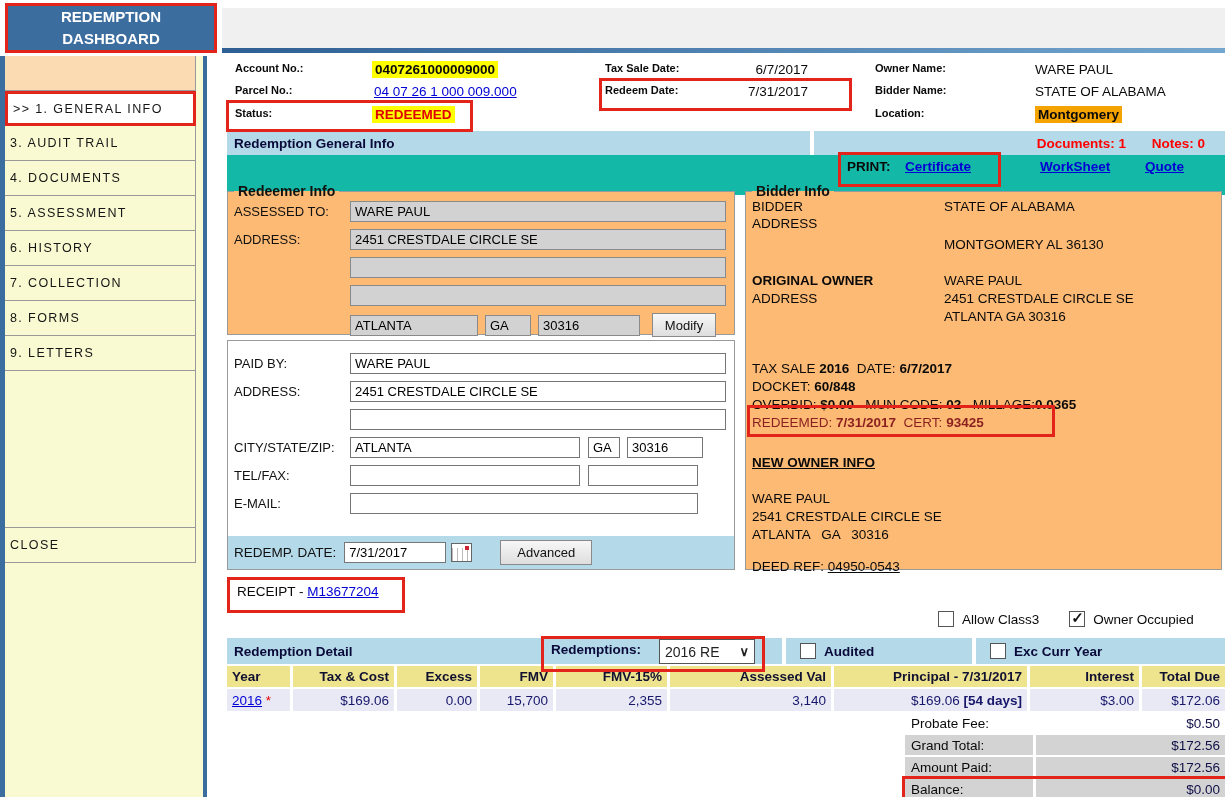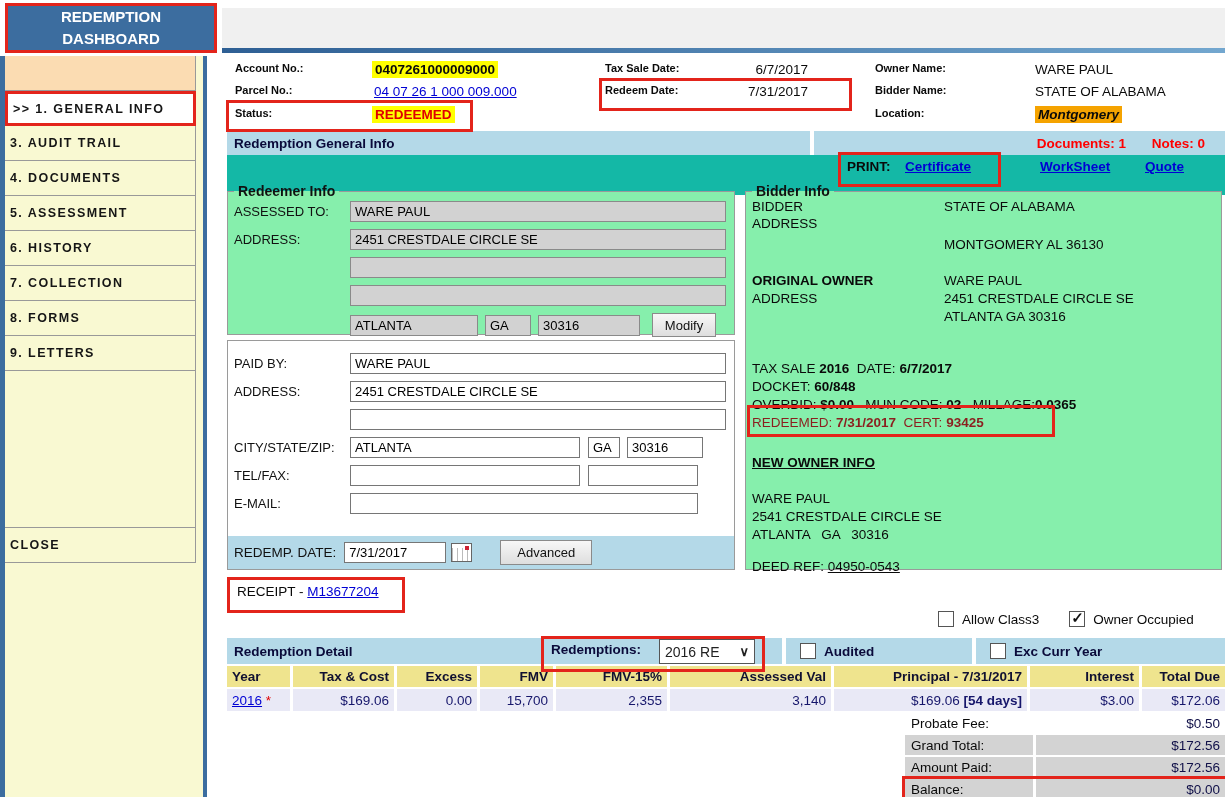--- a/index.html
+++ b/index.html
@@ -13,39 +13,39 @@
   .dash-header{left:5px;top:3px;width:206px;height:44px;background:#3c6d9f;
     border:3px solid #e3241b;color:#fff;font-size:15px;font-weight:bold;
     text-align:center;display:flex;align-items:center;justify-content:center;line-height:1.45;}
   
   .left-strip{left:0;top:56px;width:5px;height:741px;background:#3c6d9f;}
   .sidebar{left:5px;top:56px;width:198px;height:741px;background:#f9f9d2;}
   .sidebar-divider{left:203px;top:56px;width:4px;height:741px;background:#3c6d9f;}
   .side-box{width:191px;border-right:1px solid #999;border-bottom:1px solid #999;box-sizing:border-box;}
   .side-top{height:35px;background:#fbdcb2;}
   .side-item{height:35px;display:flex;align-items:center;padding-left:5px;
-    font-size:12.5px;font-weight:bold;letter-spacing:1.4px;color:#151515;cursor:pointer;}
+    font-size:12.5px;font-weight:normal;letter-spacing:1.4px;color:#151515;cursor:pointer;}
   .side-item.active{background:#fff;border:3px solid #e3241b;}
   .side-gap{height:157px;}
   
   .lbl{font-weight:bold;font-size:11px;color:#0a0a0a;}
   .val{font-size:13.5px;color:#0a0a0a;}
   .hl-yellow{background:#ffff00;font-weight:bold;padding:1px 3px;}
-  .hl-orange{background:#f5a300;font-weight:bold;padding:1px 3px;font-style:italic;}
+  .hl-orange{background:#f5a300;font-weight:bold;padding:1px 3px;}
   .red-text{color:#e00000;}
   a,.link{color:#0000d4;text-decoration:underline;cursor:pointer;}
   
   .bar-blue{background:#b4d9e8;height:24px;display:flex;align-items:center;}
   .bar-title{font-size:13.5px;font-weight:bold;color:#0a0a3a;padding-left:7px;}
   .docs-notes{width:100%;text-align:right;padding-right:20px;font-size:13.5px;font-weight:bold;color:#ff0000;}
   .docs-notes span{margin-left:22px;}
   .bar-yellow{left:227px;top:155px;width:998px;height:40px;background:#14b8a6;text-align:right;}
   .bar-yellow .lbl,.bar-yellow .link{font-size:13.5px;}
   
-  fieldset{border:1px solid #9a9a9a;margin:0;padding:0;background:#86efac;box-sizing:border-box;}
+  fieldset{border:1px solid #9a9a9a;margin:0;padding:0;background:#fdba74;box-sizing:border-box;}
   legend{font-size:14px;font-weight:bold;margin-left:6px;padding:0 4px;}
   .frm-row{display:flex;align-items:center;margin:7px 8px 0 6px;}
   .frm-lbl{width:116px;flex:none;font-size:13px;color:#111;}
   input.fld{height:19px;border:1px solid #767676;background:#fff;font-family:"Liberation Sans",sans-serif;
     font-size:13px;padding:0 4px;box-sizing:content-box;}
   input.fld[readonly]{background:#d2d2d2;border:1px solid #8a8a8a;}
   .grow{flex:1;}
   .btn{background:linear-gradient(#f7f7f7,#dedede);border:1px solid #8a8a8a;font-size:13px;
     font-family:"Liberation Sans",sans-serif;height:25px;cursor:pointer;color:#111;}
   .redemp-bar{position:absolute;left:0;right:0;bottom:0;height:33px;background:#b4d9e8;

